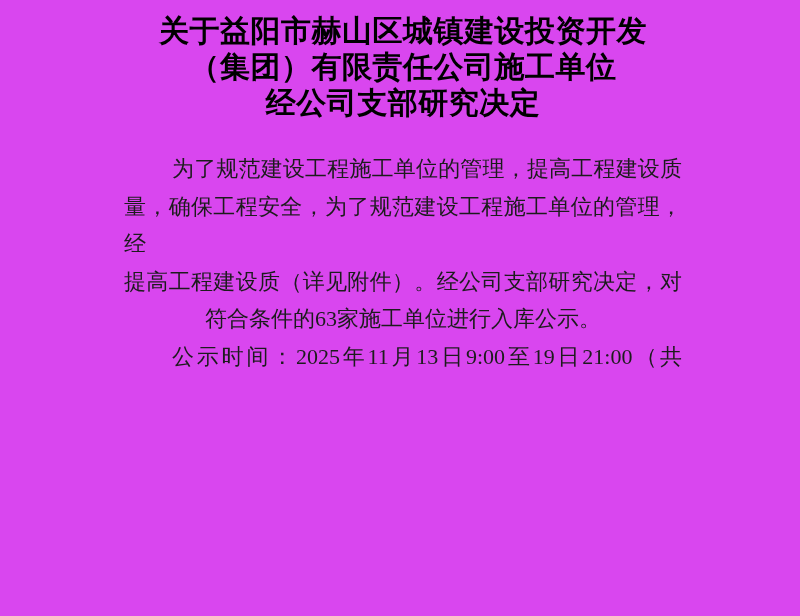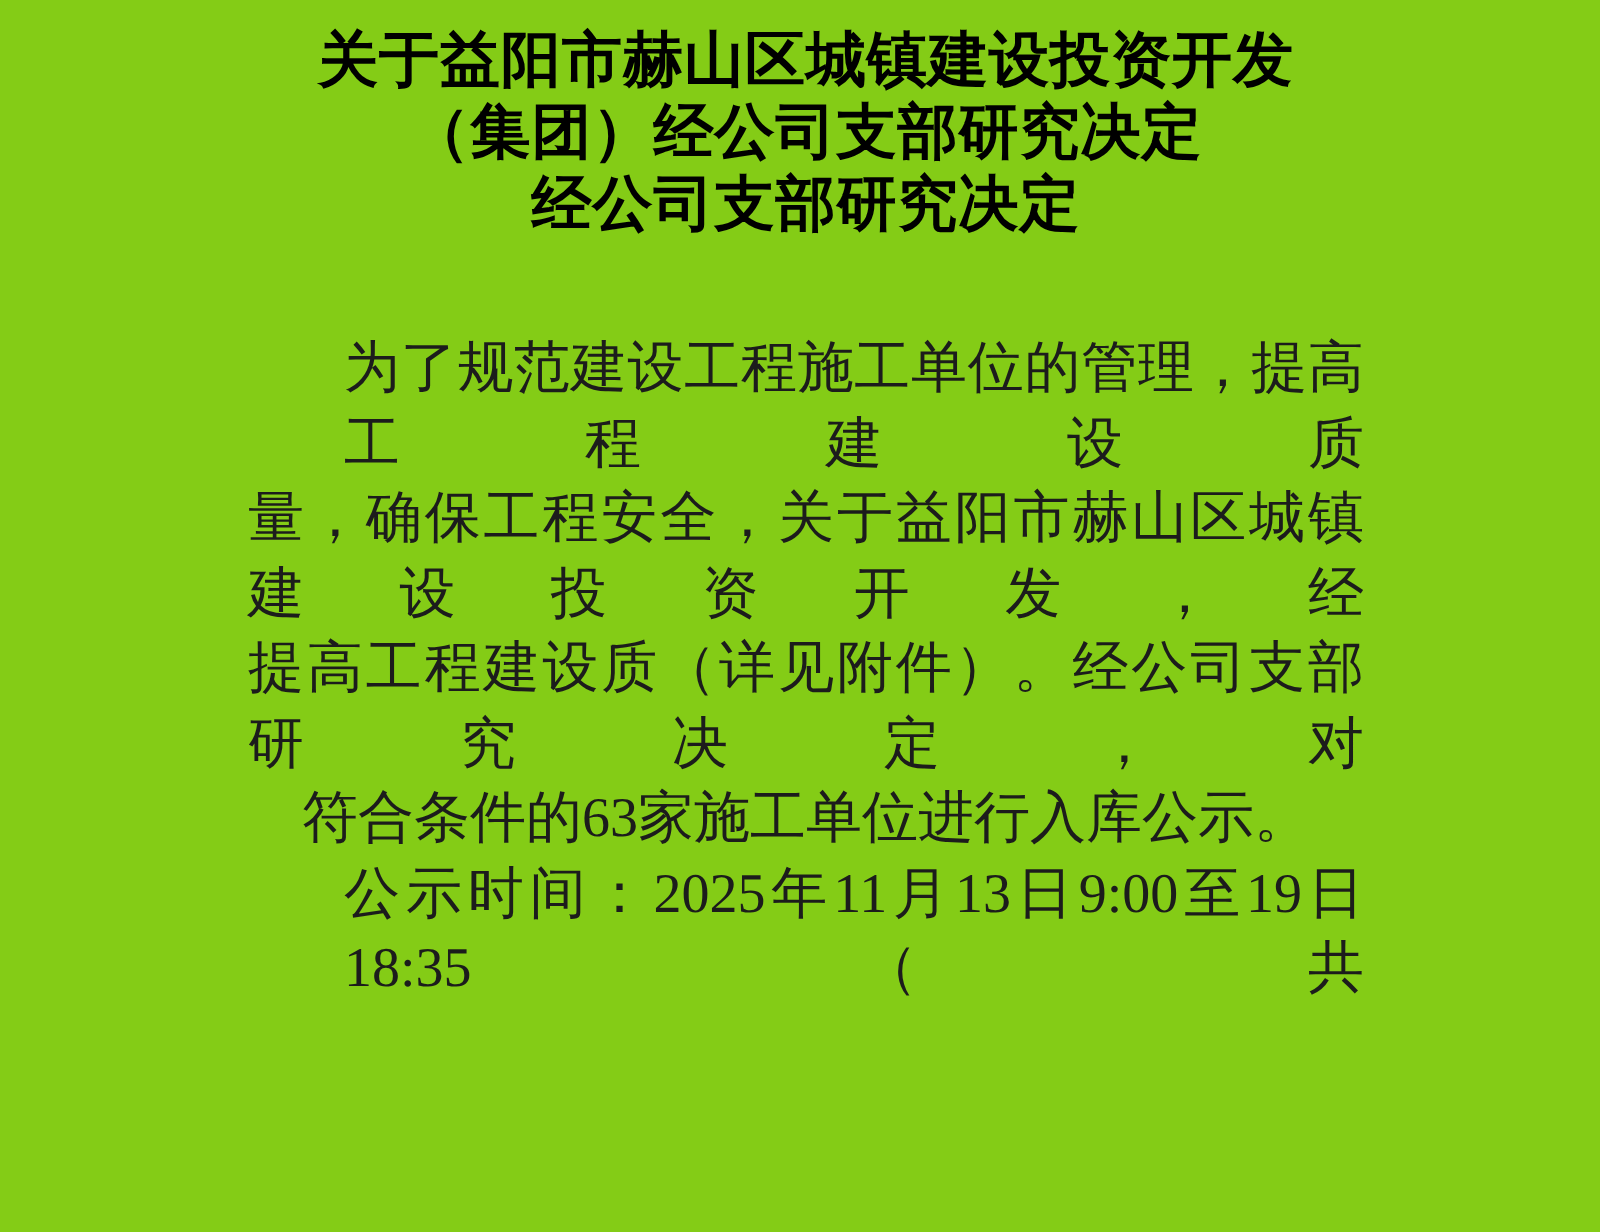--- a/index.html
+++ b/index.html
@@ -4,21 +4,21 @@
 <style>
   html, body {
     margin: 0;
     padding: 0;
     background: #ffffff;
   }
   .page {
     position: relative;
     width: 800px;
     height: 616px;
-    background: #84cc16;
+    background: #d946ef;
     overflow: hidden;
     color: #1c1c1c;
     text-decoration: underline;
   }
   .content {
     position: absolute;
     left: 124px;
     top: 0;
     width: 558px;
   }
@@ -27,23 +27,23 @@
     padding: 0;
     text-align: center;
     font-family: "Liberation Sans", "DejaVu Sans", sans-serif;
     font-weight: 700;
     font-size: 30px;
     line-height: 36px;
     color: #000000;
     letter-spacing: 0.5px;
   }
   .body-text {
-    margin-top: 45px;
+    margin-top: 29px;
     font-family: "Liberation Serif", "DejaVu Serif", serif;
-    font-size: 28px;
+    font-size: 22px;
     line-height: 37.5px;
     color: #1c1c1c;
   }
   .line {
     white-space: nowrap;
     text-align: center;
   }
   
   .line.fill {
     white-space: normal;
@@ -57,32 +57,32 @@
   }
 </style>
 </head>
 <body>
 
 <div class="page">
   <div class="content">
 
     <h1 class="title">
       <div class="t-line">关于益阳市赫山区城镇建设投资开发</div>
-      <div class="t-line">（集团）经公司支部研究决定</div>
+      <div class="t-line">（集团）有限责任公司施工单位</div>
       <div class="t-line">经公司支部研究决定</div>
     </h1>
 
     <div class="body-text">
 
       <div>
         <div class="line indent fill">为了规范建设工程施工单位的管理，提高工程建设质</div>
-        <div class="line fill">量，确保工程安全，关于益阳市赫山区城镇建设投资开发，经</div>
+        <div class="line fill">量，确保工程安全，为了规范建设工程施工单位的管理，经</div>
         <div class="line fill">提高工程建设质（详见附件）。经公司支部研究决定，对</div>
         <div class="line">符合条件的63家施工单位进行入库公示。</div>
       </div>
 
       <div>
-        <div class="line indent fill">公示时间：2025年11月13日9:00至19日18:35（共</div>
+        <div class="line indent fill">公示时间：2025年11月13日9:00至19日21:00（共</div>
       </div>
 
     </div>
   </div>
 </div>
 
 </body></html>

